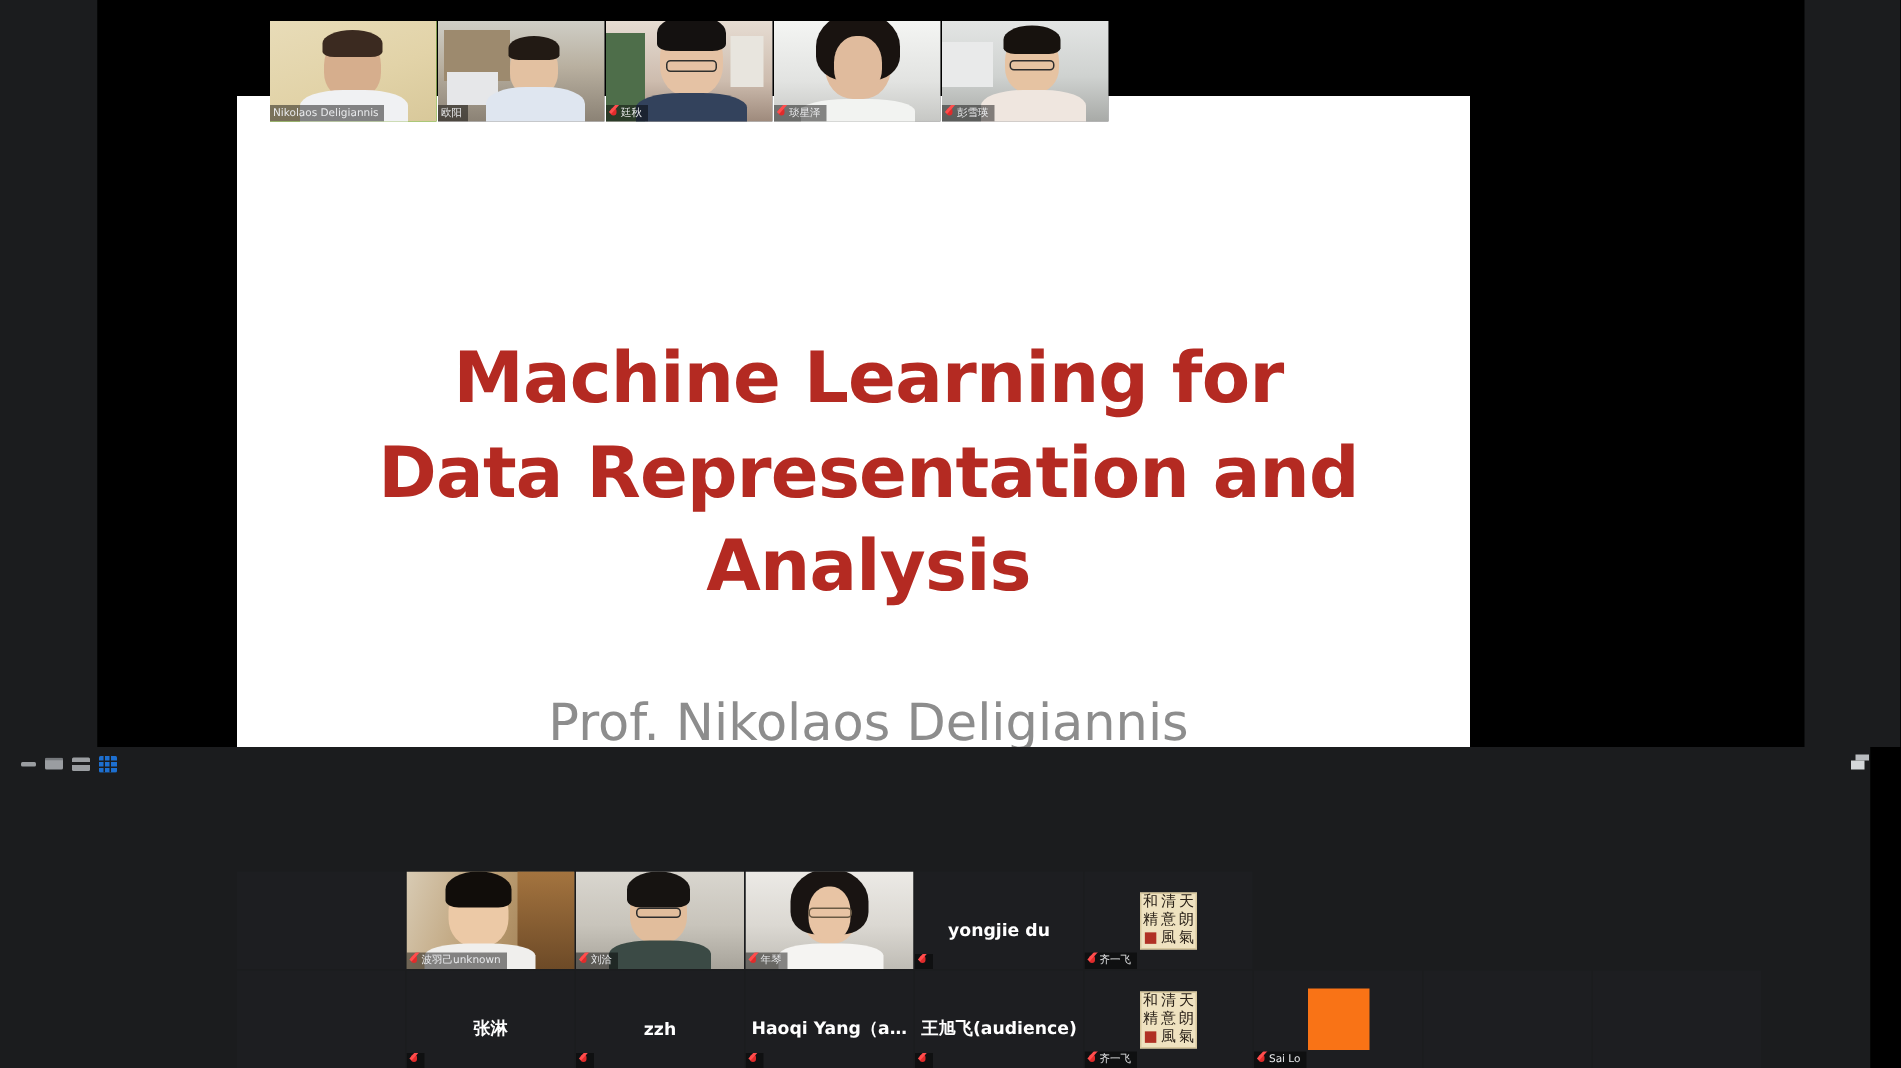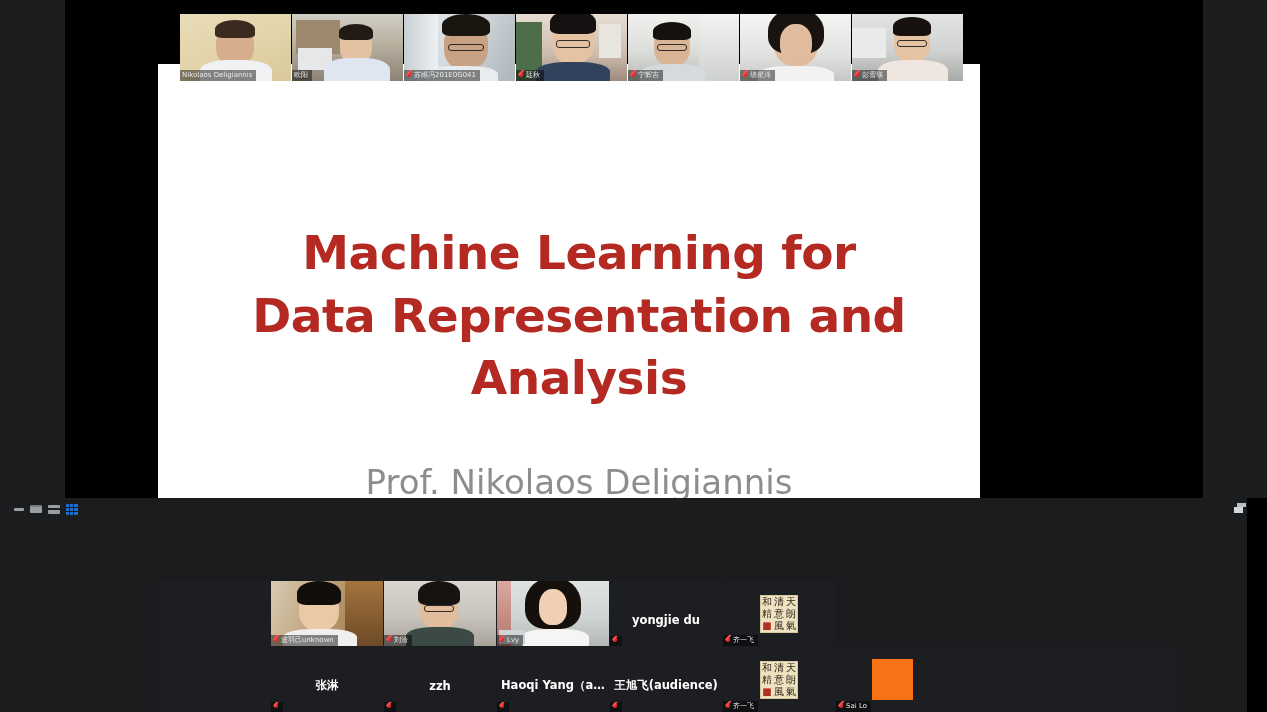--- a/index.html
+++ b/index.html
@@ -215,63 +215,37 @@
         <div style="position:absolute;left:6px;top:34px;width:34px;height:22px;background:#e6e7e9;"></div>
         <div class="person-head" style="left:48px;top:14px;width:32px;height:36px;background:#e3c1a1;"></div>
         <div class="person-head" style="left:47px;top:10px;width:34px;height:16px;background:#221a14;border-radius:50% 50% 20% 20%;"></div>
         <div class="person-body" style="left:32px;top:44px;width:66px;height:28px;background:#dfe6f0;"></div>
       </div>
       <div class="name-tag">
         <span>欧阳</span>
       </div>
     </div>
 
-    <div class="tile video">
-      <div class="vid" style="background:linear-gradient(120deg,#e9ecef 0%,#d5dade 45%,#aeb6bb 100%);">
-        <div style="position:absolute;left:0;top:0;width:34px;height:67px;background:linear-gradient(90deg,#c7cfd4,#eef1f3);"></div>
-        <div class="person-head" style="left:40px;top:6px;width:44px;height:50px;background:#c9a183;"></div>
-        <div class="person-head" style="left:38px;top:0px;width:48px;height:22px;background:#1b1510;border-radius:50% 50% 20% 20%;"></div>
-        <div style="position:absolute;left:44px;top:30px;width:36px;height:7px;border:1.4px solid #2a2a2a;border-radius:3px;"></div>
-        <div class="person-body" style="left:22px;top:52px;width:72px;height:20px;background:#e9ecee;"></div>
-      </div>
-      <div class="name-tag">
-        <span class="mute-icon"></span>
-        <span>苏维冯201E0G041</span>
-      </div>
-    </div>
 
 
     <div class="tile video">
       <div class="vid" style="background:linear-gradient(180deg,#e6dcd2 0%,#cdbcae 60%,#9e8a7c 100%);">
         <div style="position:absolute;left:0;top:8px;width:26px;height:59px;background:#4e6e4a;"></div>
         <div style="position:absolute;right:6px;top:10px;width:22px;height:34px;background:#e8e5de;"></div>
         <div class="person-head" style="left:36px;top:2px;width:42px;height:48px;background:#e5c2a4;"></div>
         <div class="person-head" style="left:34px;top:-4px;width:46px;height:24px;background:#141110;border-radius:50% 50% 20% 20%;"></div>
         <div style="position:absolute;left:40px;top:26px;width:34px;height:8px;border:1.4px solid #30302e;border-radius:3px;"></div>
         <div class="person-body" style="left:20px;top:48px;width:74px;height:24px;background:#33425c;"></div>
       </div>
       <div class="name-tag">
         <span class="mute-icon"></span>
         <span>廷秋</span>
       </div>
     </div>
 
-    <div class="tile video">
-      <div class="vid" style="background:linear-gradient(180deg,#f0f1ef 0%,#dcdedb 55%,#b7b9b5 100%);">
-        <div style="position:absolute;right:0;top:0;width:40px;height:67px;background:linear-gradient(180deg,#f3f4f2,#cfd1ce);"></div>
-        <div class="person-head" style="left:26px;top:12px;width:36px;height:40px;background:#d8b394;"></div>
-        <div class="person-head" style="left:25px;top:8px;width:38px;height:18px;background:#15110e;border-radius:50% 50% 20% 20%;"></div>
-        <div style="position:absolute;left:29px;top:30px;width:30px;height:7px;border:1.4px solid #2b2b2b;border-radius:3px;"></div>
-        <div class="person-body" style="left:12px;top:50px;width:66px;height:22px;background:#d7dadd;"></div>
-      </div>
-      <div class="name-tag">
-        <span class="mute-icon"></span>
-        <span>宁辉吉</span>
-      </div>
-    </div>
 
     <div class="tile video">
       <div class="vid" style="background:linear-gradient(180deg,#f4f5f3 0%,#e2e3e1 60%,#c6c7c4 100%);">
         <div class="person-head" style="left:34px;top:2px;width:44px;height:50px;background:#e0bb9d;"></div>
         <div class="person-head" style="left:28px;top:-6px;width:56px;height:46px;background:#191310;border-radius:50% 50% 36% 36%;"></div>
         <div class="person-head" style="left:40px;top:10px;width:32px;height:38px;background:#e0bb9d;"></div>
         <div class="person-body" style="left:18px;top:52px;width:76px;height:20px;background:#f2f3f1;"></div>
       </div>
       <div class="name-tag">
         <span class="mute-icon"></span>
@@ -335,36 +309,35 @@
           <div class="person-head" style="left:34px;top:0px;width:42px;height:24px;background:#161311;border-radius:50% 50% 22% 22%;"></div>
           <div style="position:absolute;left:40px;top:24px;width:30px;height:7px;border:1.3px solid #2c2c2c;border-radius:3px;"></div>
           <div class="person-body" style="left:22px;top:46px;width:68px;height:22px;background:#3b4a45;"></div>
         </div>
         <div class="name-tag">
           <span class="mute-icon"></span>
           <span>刘洽</span>
         </div>
       </div>
 
-
-
-      <div class="gcell">
-        <div class="vid" style="background:linear-gradient(180deg,#dfe4e3 0%,#cfd5d3 55%,#b2b8b5 100%);">
-          <div style="position:absolute;left:0;top:0;width:14px;height:65px;background:linear-gradient(180deg,#d9a9a0,#b5756c);"></div>
-          <div class="person-head" style="left:38px;top:4px;width:36px;height:44px;background:#f0cfb2;"></div>
-          <div class="person-head" style="left:28px;top:-4px;width:56px;height:52px;background:#15100c;border-radius:50% 50% 36% 36%;"></div>
-          <div class="person-head" style="left:42px;top:8px;width:28px;height:36px;background:#f0cfb2;"></div>
-          <div class="person-body" style="left:24px;top:48px;width:68px;height:20px;background:#f6f5f3;"></div>
-          <div style="position:absolute;left:2px;bottom:2px;width:26px;height:14px;background:#cfd4d6;"></div>
-        </div>
-        <div class="name-tag">
-          <span class="mute-icon"></span>
-          <span>Lvy</span>
-        </div>
-      </div>
+      <div class="gcell">
+        <div class="vid" style="background:linear-gradient(180deg,#eceae6 0%,#dbd8d2 55%,#bfbcb5 100%);">
+          <div class="person-head" style="left:38px;top:6px;width:36px;height:42px;background:#e8c4a4;"></div>
+          <div class="person-head" style="left:30px;top:-2px;width:52px;height:44px;background:#191412;border-radius:50% 50% 34% 34%;"></div>
+          <div class="person-head" style="left:42px;top:10px;width:28px;height:36px;background:#e8c4a4;"></div>
+          <div style="position:absolute;left:42px;top:24px;width:29px;height:7px;border:1.3px solid #6a5a44;border-radius:3px;"></div>
+          <div class="person-body" style="left:22px;top:48px;width:70px;height:20px;background:#f5f4f2;"></div>
+        </div>
+        <div class="name-tag">
+          <span class="mute-icon"></span>
+          <span>年琴</span>
+        </div>
+      </div>
+
+
 
       <div class="gcell">
         <span class="gcell-label">yongjie du</span>
         <div class="name-tag">
           <span class="mute-icon"></span>
         </div>
       </div>
 
       <div class="gcell">
         <div class="calli">

